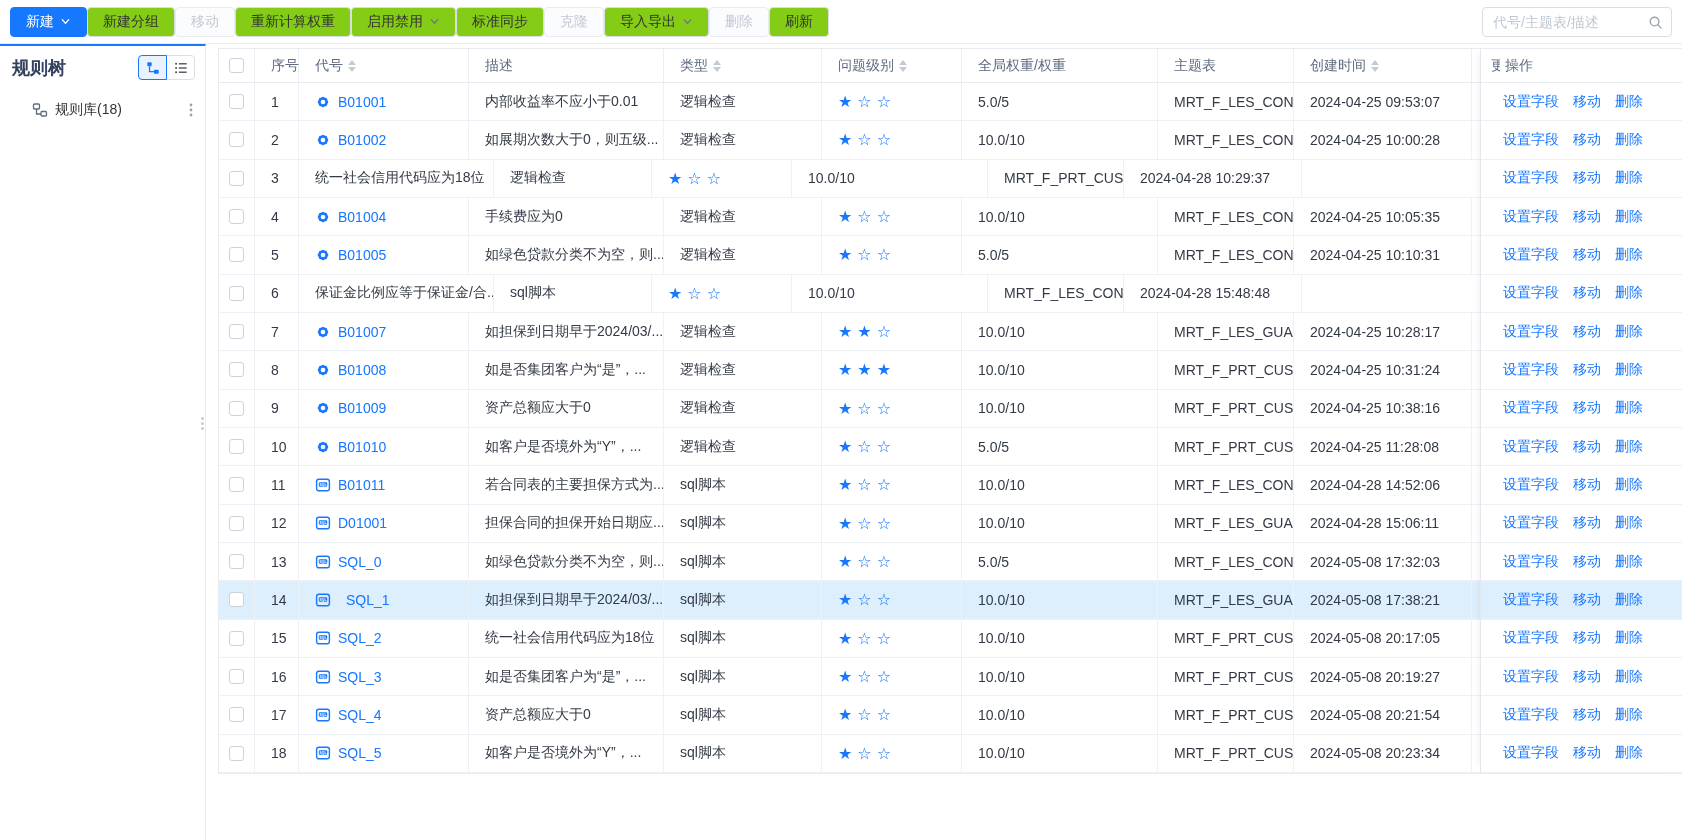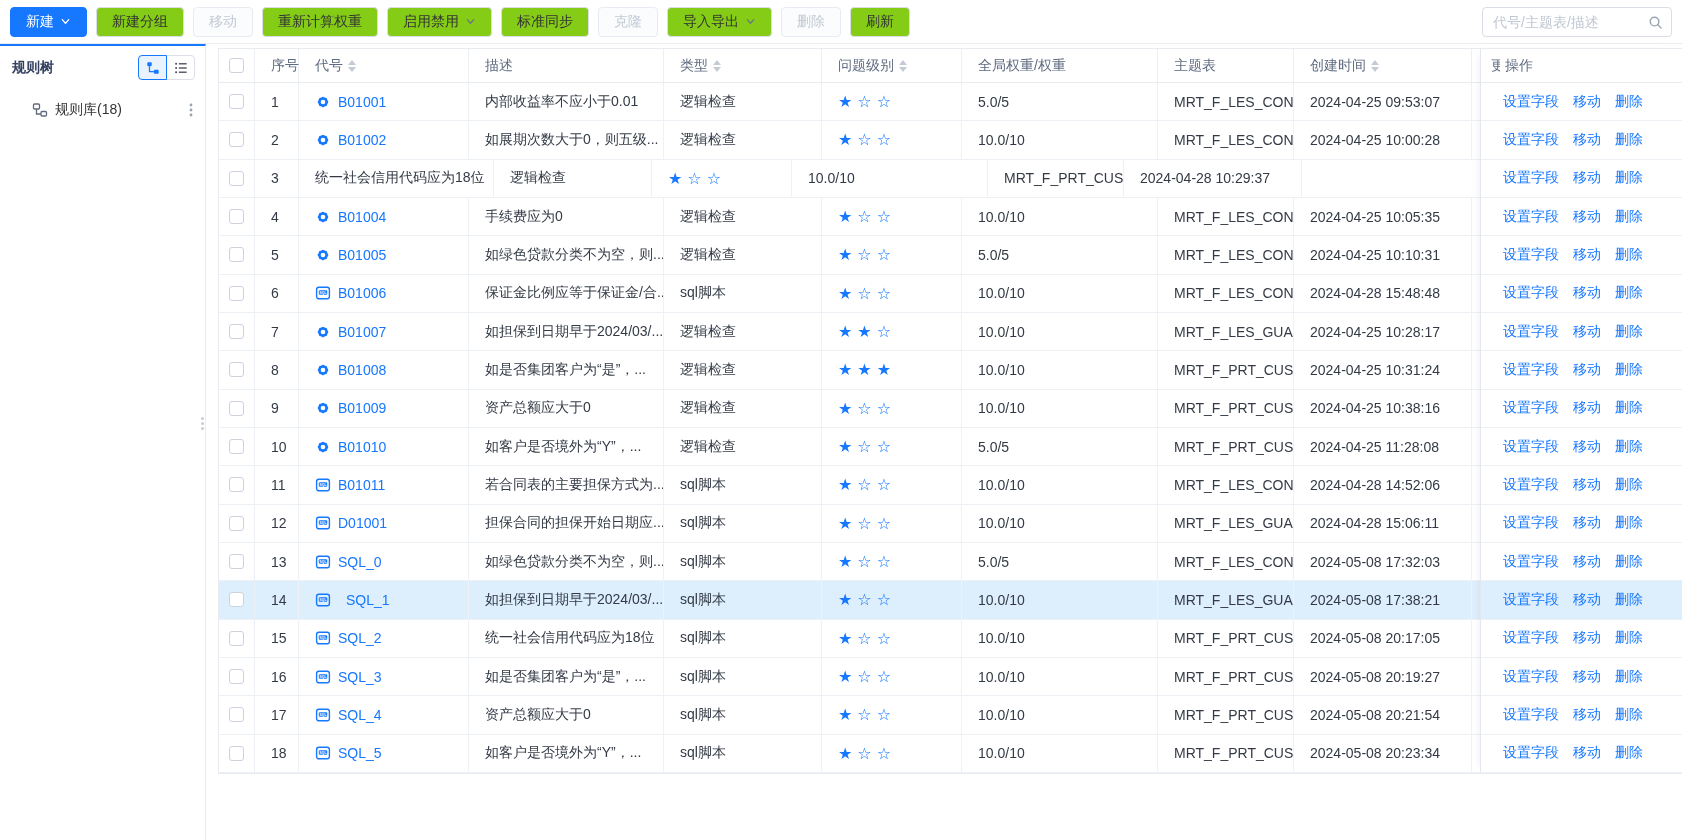--- a/index.html
+++ b/index.html
@@ -21,21 +21,21 @@
     padding:0 8px 0 10px; background:#fff; }
   .search input { border:none; outline:none; flex:1; min-width:0; font-size:14px;
     color:#333; background:transparent; font-family:inherit; }
   .search input::placeholder { color:#bfc7d2; }
 
   
   .sidebar { position:absolute; top:44px; left:0; width:206px; bottom:0;
     border-right:1px solid #e8ebf0; border-top:2px solid #1677ff; background:#fff; }
   .sb-head { display:flex; align-items:center; justify-content:space-between;
     padding:9px 10px 9px 12px; }
-  .sb-title { font-weight:bold; font-size:14px; color:#33415e; }
+  .sb-title { font-weight:bold; font-size:18px; color:#33415e; }
   .seg { display:flex; }
   .seg-btn { width:29px; height:25px; display:flex; align-items:center;
     justify-content:center; border:1px solid #dcdfe6; background:#fff; cursor:pointer; }
   .seg-btn:first-child { border-radius:4px 0 0 4px; }
   .seg-btn:last-child { border-radius:0 4px 4px 0; margin-left:-1px; }
   .seg-btn.active { background:#e8f3ff; border-color:#1677ff; z-index:1; }
   .tree-item { display:flex; align-items:center; gap:7px; margin:12px 12px 0 32px;
     font-size:14px; color:#333; cursor:pointer; }
   .kebab { margin-left:auto; display:flex; cursor:pointer; }
   .grip { position:absolute; left:198px; top:413px; width:8px; height:20px;
@@ -78,21 +78,21 @@
   .fc-row { height:38.33px; display:flex; align-items:center; padding-left:22px;
     gap:14px; border-bottom:1px solid #edf0f4; font-size:14px; background:#fff; }
   .fc-row.hl { background:#ddeefc; }
   .fc-link { color:#1677ff; cursor:pointer; white-space:nowrap; }
   svg { display:block; }
 </style>
 </head>
 <body>
 
 <div class="toolbar">
-  <div style="display:flex;gap:9px;align-items:center;">
+  <div style="display:flex;align-items:center;">
       <div class="btn primary">
         <span>新建</span>
         <span class="caret">
           <svg width="11" height="11" viewBox="0 0 12 12">
             <path d="M2.5 4l3.5 4 3.5-4" fill="none" stroke="#fff" stroke-width="1.5" stroke-linecap="round" stroke-linejoin="round"></path>
           </svg>
         </span>
       </div>
       <div class="btn">
         <span>新建分组</span>
@@ -355,30 +355,20 @@
         <div class="tcell" style="width: 196px;">5.0/5</div>
         <div class="tcell" style="width: 136px;">MRT_F_LES_CONT...</div>
         <div class="tcell" style="width: 178px;">2024-04-25 10:10:31</div>
         <div class="tcell fill"></div>
       </div>
       <div class="trow">
         <div class="ccell">
           <span class="cb"></span>
         </div>
         <div class="tcell" style="width: 44px;">6</div>
-        <div class="tcell" style="width: 170px;">
-          <span>
-            <svg width="16" height="16" viewBox="0 0 16 16">
-              <rect x="1.6" y="2.2" width="12.8" height="11.6" rx="2.2" fill="none" stroke="#1677ff" stroke-width="1.4"></rect>
-              <rect x="3.8" y="5.2" width="8.4" height="4.6" rx="1" fill="#1677ff"></rect>
-              <text x="8" y="8.8" font-size="3.4" font-weight="bold" fill="#fff" text-anchor="middle" font-family="Liberation Sans, sans-serif">SQL</text>
-            </svg>
-          </span>
-          <span class="code-link">B01006</span>
-        </div>
         <div class="tcell" style="width: 195px;">保证金比例应等于保证金/合...</div>
         <div class="tcell" style="width: 158px;">sql脚本</div>
         <div class="tcell" style="width: 140px;">
           <span class="stars">★☆☆</span>
         </div>
         <div class="tcell" style="width: 196px;">10.0/10</div>
         <div class="tcell" style="width: 136px;">MRT_F_LES_CONT...</div>
         <div class="tcell" style="width: 178px;">2024-04-28 15:48:48</div>
         <div class="tcell fill"></div>
       </div>

